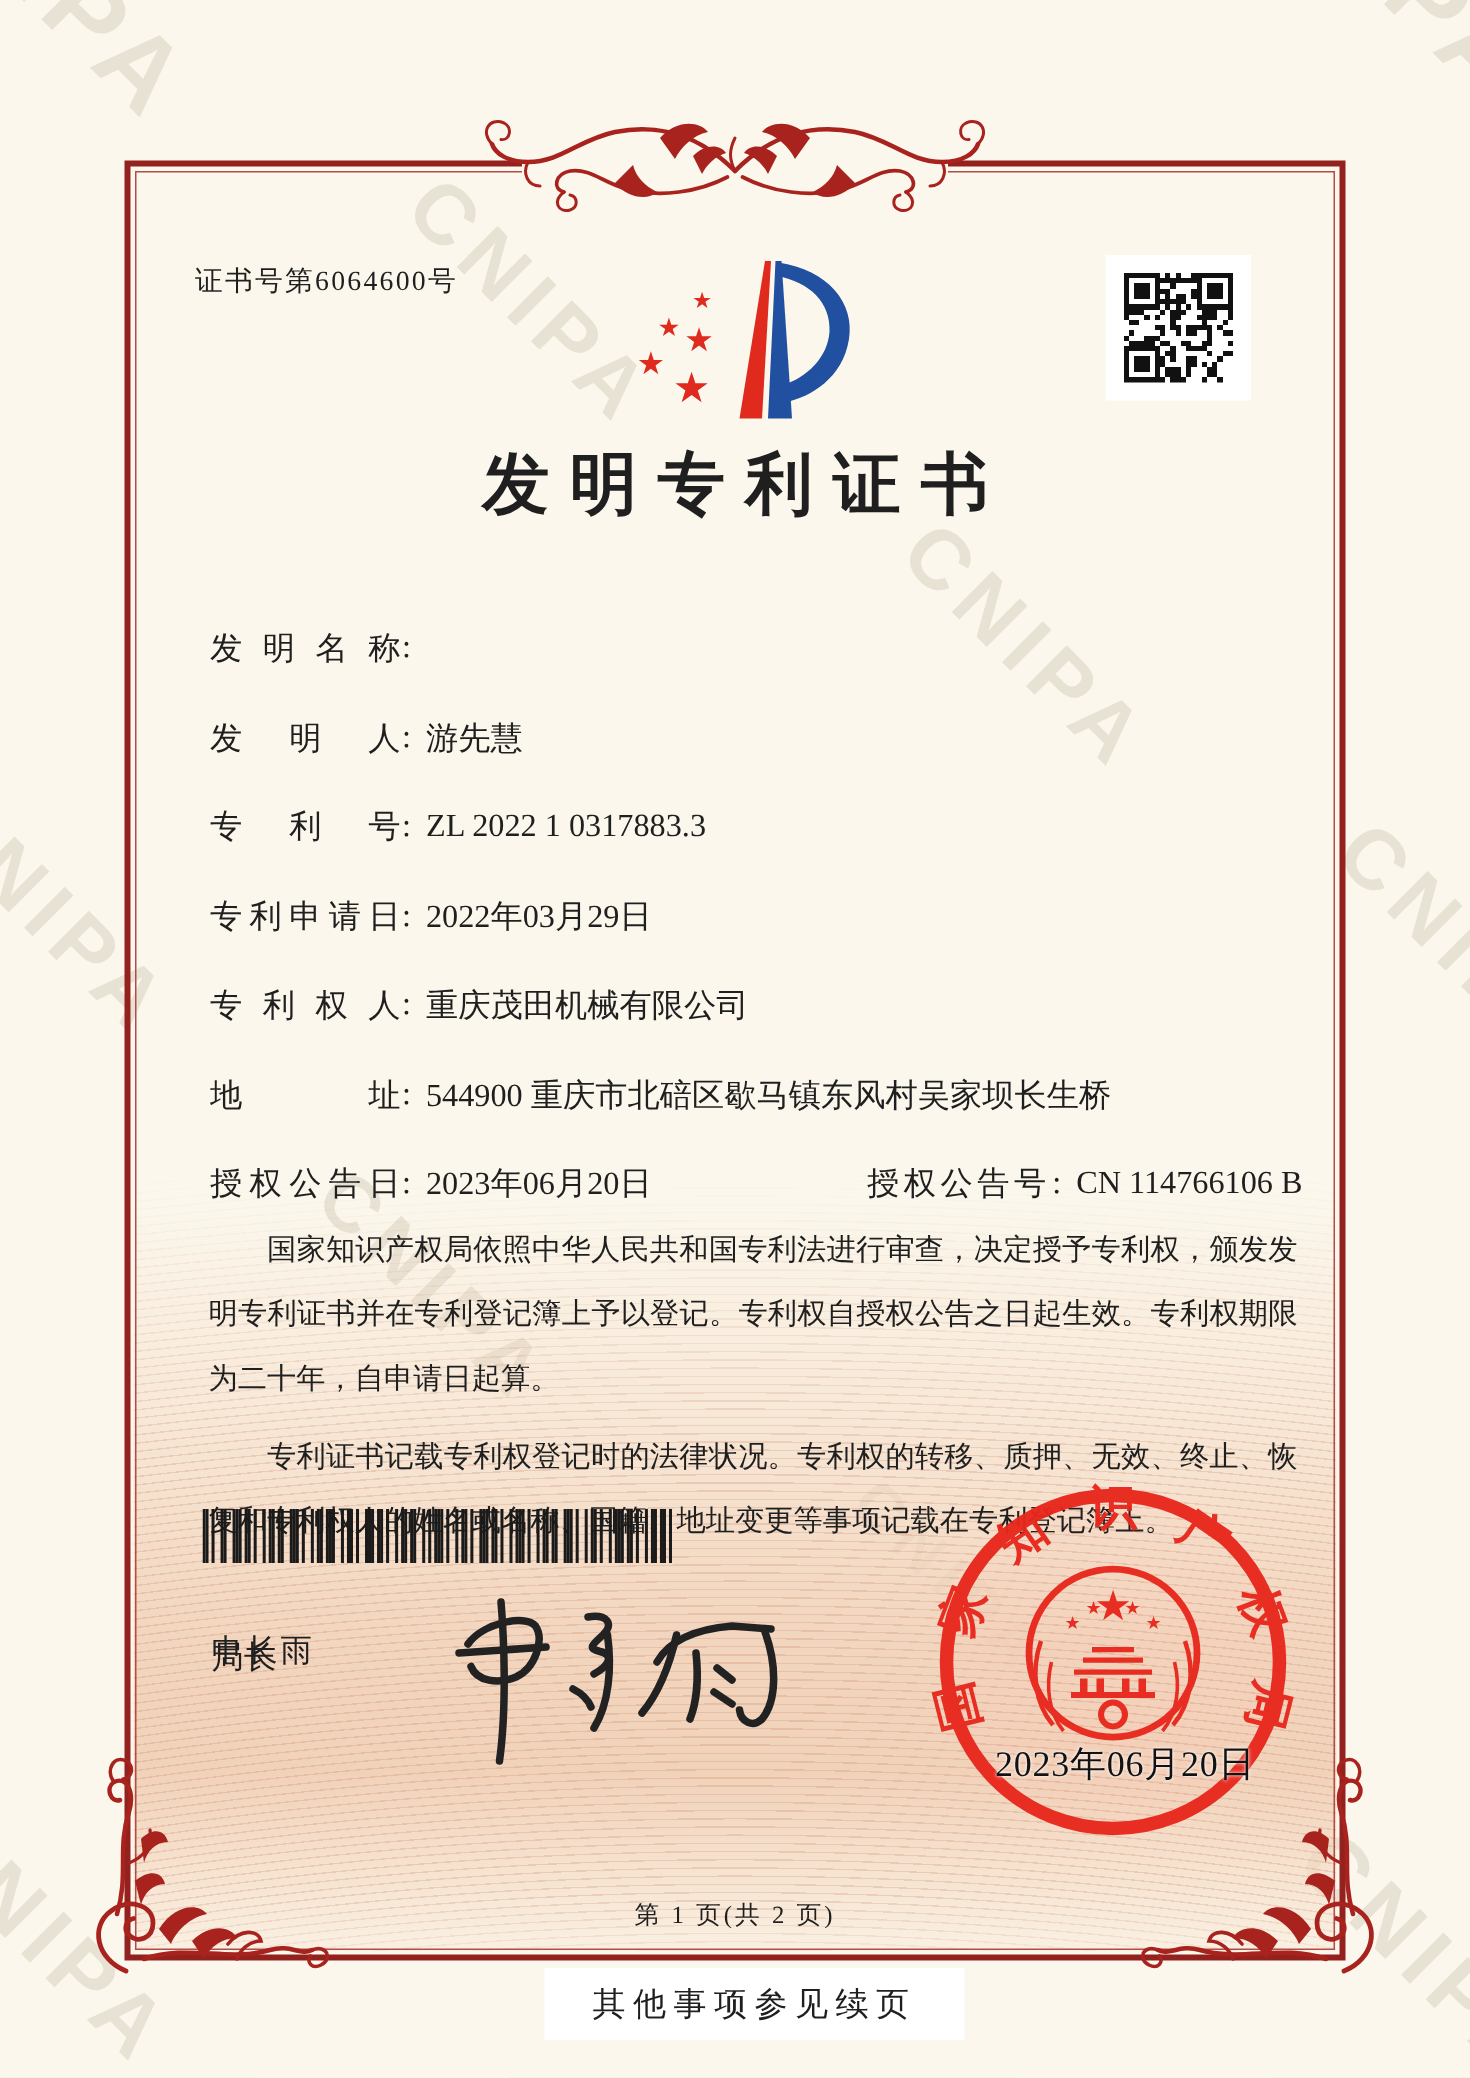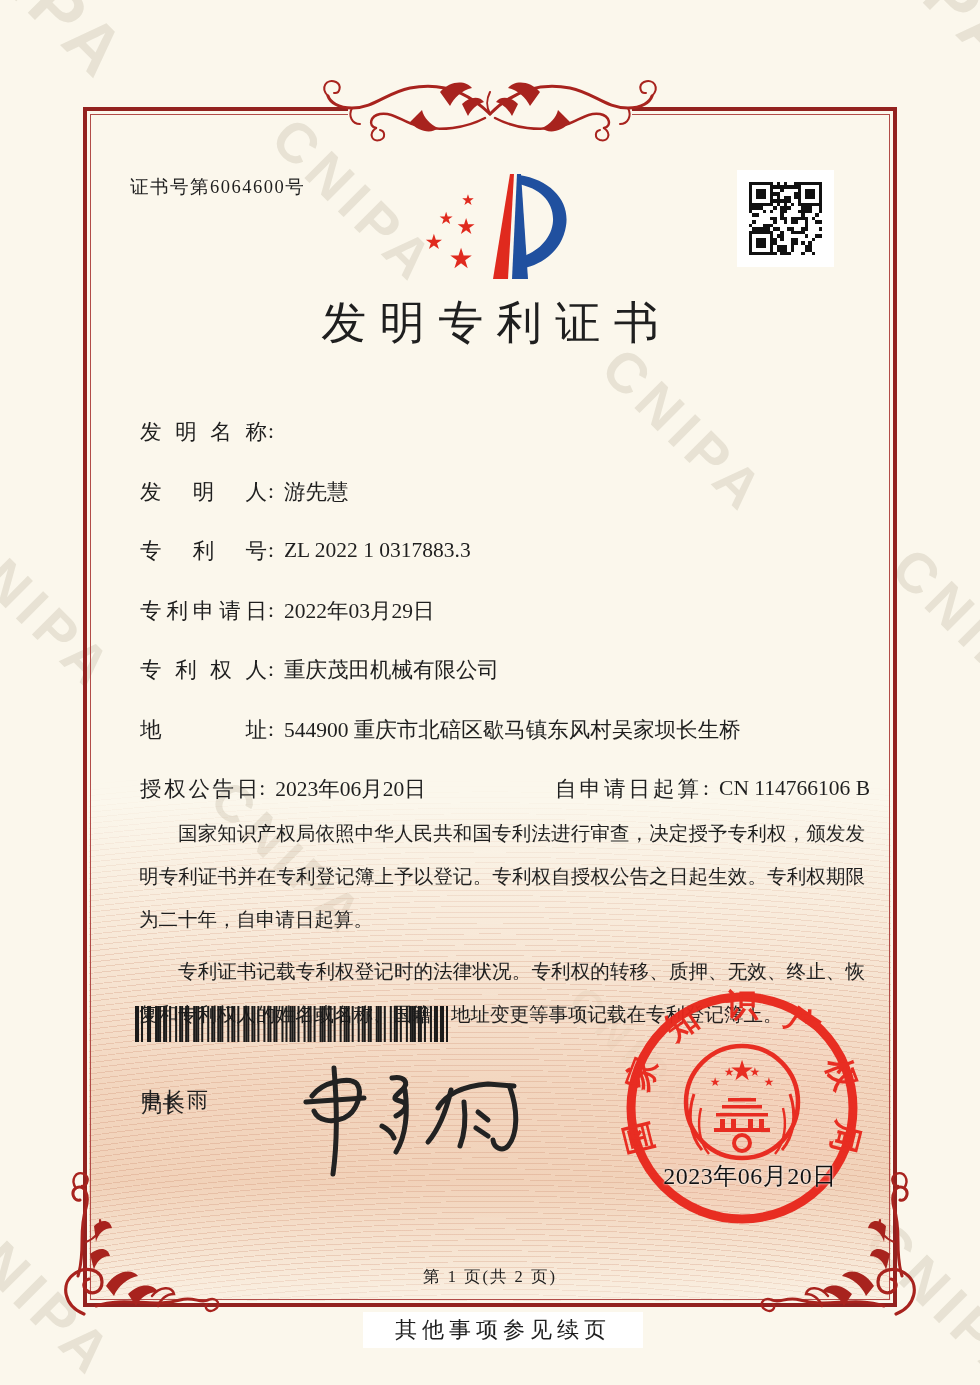--- a/index.html
+++ b/index.html
@@ -60,21 +60,21 @@
   .flourish{position:absolute; width:182px; height:178px;}
   .flourish-bl{left:56px;  top:1146px;}
   .flourish-br{left:742px; top:1146px; transform:scaleX(-1);}
   
   .cert-no{position:absolute; left:130px; top:174px; font-size:18.5px; letter-spacing:1.5px;}
   .logo{position:absolute; left:424px; top:164px; width:150px; height:140px;}
   .qr-box{position:absolute; left:737px; top:170px; width:97px; height:97px; background:#fff;}
   .qr-box svg{position:absolute; left:12px; top:12px; width:73px; height:73px;}
   .title{
     position:absolute; left:0; top:293px; width:980px; text-align:center;
-    font-size:45px; font-weight:normal; letter-spacing:0.30em; text-indent:0.30em;
+    font-size:45px; font-weight:bold; letter-spacing:0.30em; text-indent:0.30em;
   }
   
   .fields{position:absolute; left:140px; top:402px; width:730px;}
   .row{height:59.5px; display:flex; align-items:center; font-size:21.5px; white-space:nowrap;}
   .lbl{display:inline-block; width:127px; text-align:justify; text-align-last:justify;}
   .colon{margin-left:1px;}
   .val{margin-left:10px;}
   .val-fixed{width:208px;}
   .lbl2{display:inline-block; margin-left:86px; letter-spacing:3px;}
   
@@ -86,21 +86,21 @@
   .signer-name{position:absolute; left:141px; top:1086px; font-size:21px; font-family:Liberation Serif, serif; letter-spacing:2px;}
   .signature{position:absolute; left:288px; top:1052px; width:250px; height:130px;}
   .seal{position:absolute; left:612px; top:980px; width:260px; height:260px; opacity:0.96;}
   .seal-date{
     position:absolute; left:660px; top:1160px; width:180px; text-align:center;
     font-size:24px; color:#121212; letter-spacing:0.5px;
     text-shadow:0 0 3px rgba(255,255,255,0.9), 0 0 1px rgba(255,255,255,0.9);
   }
   .page-info{position:absolute; left:0; top:1266px; width:980px; text-align:center; font-size:16.5px; letter-spacing:2px;}
   .cont-box{
-    position:absolute; left:363px; top:1312px; width:280px; height:36px;
+    position:absolute; left:363px; top:1312px; width:280px; height:48px;
     background:#ffffff; display:flex; align-items:center; justify-content:center;
     font-size:22px; letter-spacing:5px;
   }
   .red-stroke{stroke:#a8231e; fill:none; stroke-linecap:round;}
   .red-fill{fill:#a8231e; stroke:none;}
 </style>
 </head>
 <body>
 
 <div class="page">
@@ -451,21 +451,21 @@
     </div>
     <div class="row">
       <span class="lbl">地址</span>
         <span class="colon">:</span>
       <span class="val">544900 重庆市北碚区歇马镇东风村吴家坝长生桥</span>
     </div>
     <div class="row">
       <span class="lbl">授权公告日</span>
         <span class="colon">:</span>
       <span class="val val-fixed">2023年06月20日</span>
-      <span class="lbl2">自申请日起算</span>
+      <span class="lbl2">授权公告号</span>
         <span class="colon">:</span>
       <span class="val">CN 114766106 B</span>
     </div>
   </div>
 
   <div class="paras">
     <p>国家知识产权局依照中华人民共和国专利法进行审查，决定授予专利权，颁发发明专利证书并在专利登记簿上予以登记。专利权自授权公告之日起生效。专利权期限为二十年，自申请日起算。</p>
     <p>专利证书记载专利权登记时的法律状况。专利权的转移、质押、无效、终止、恢复和专利权人的姓名或名称、国籍、地址变更等事项记载在专利登记簿上。</p>
   </div>
 

